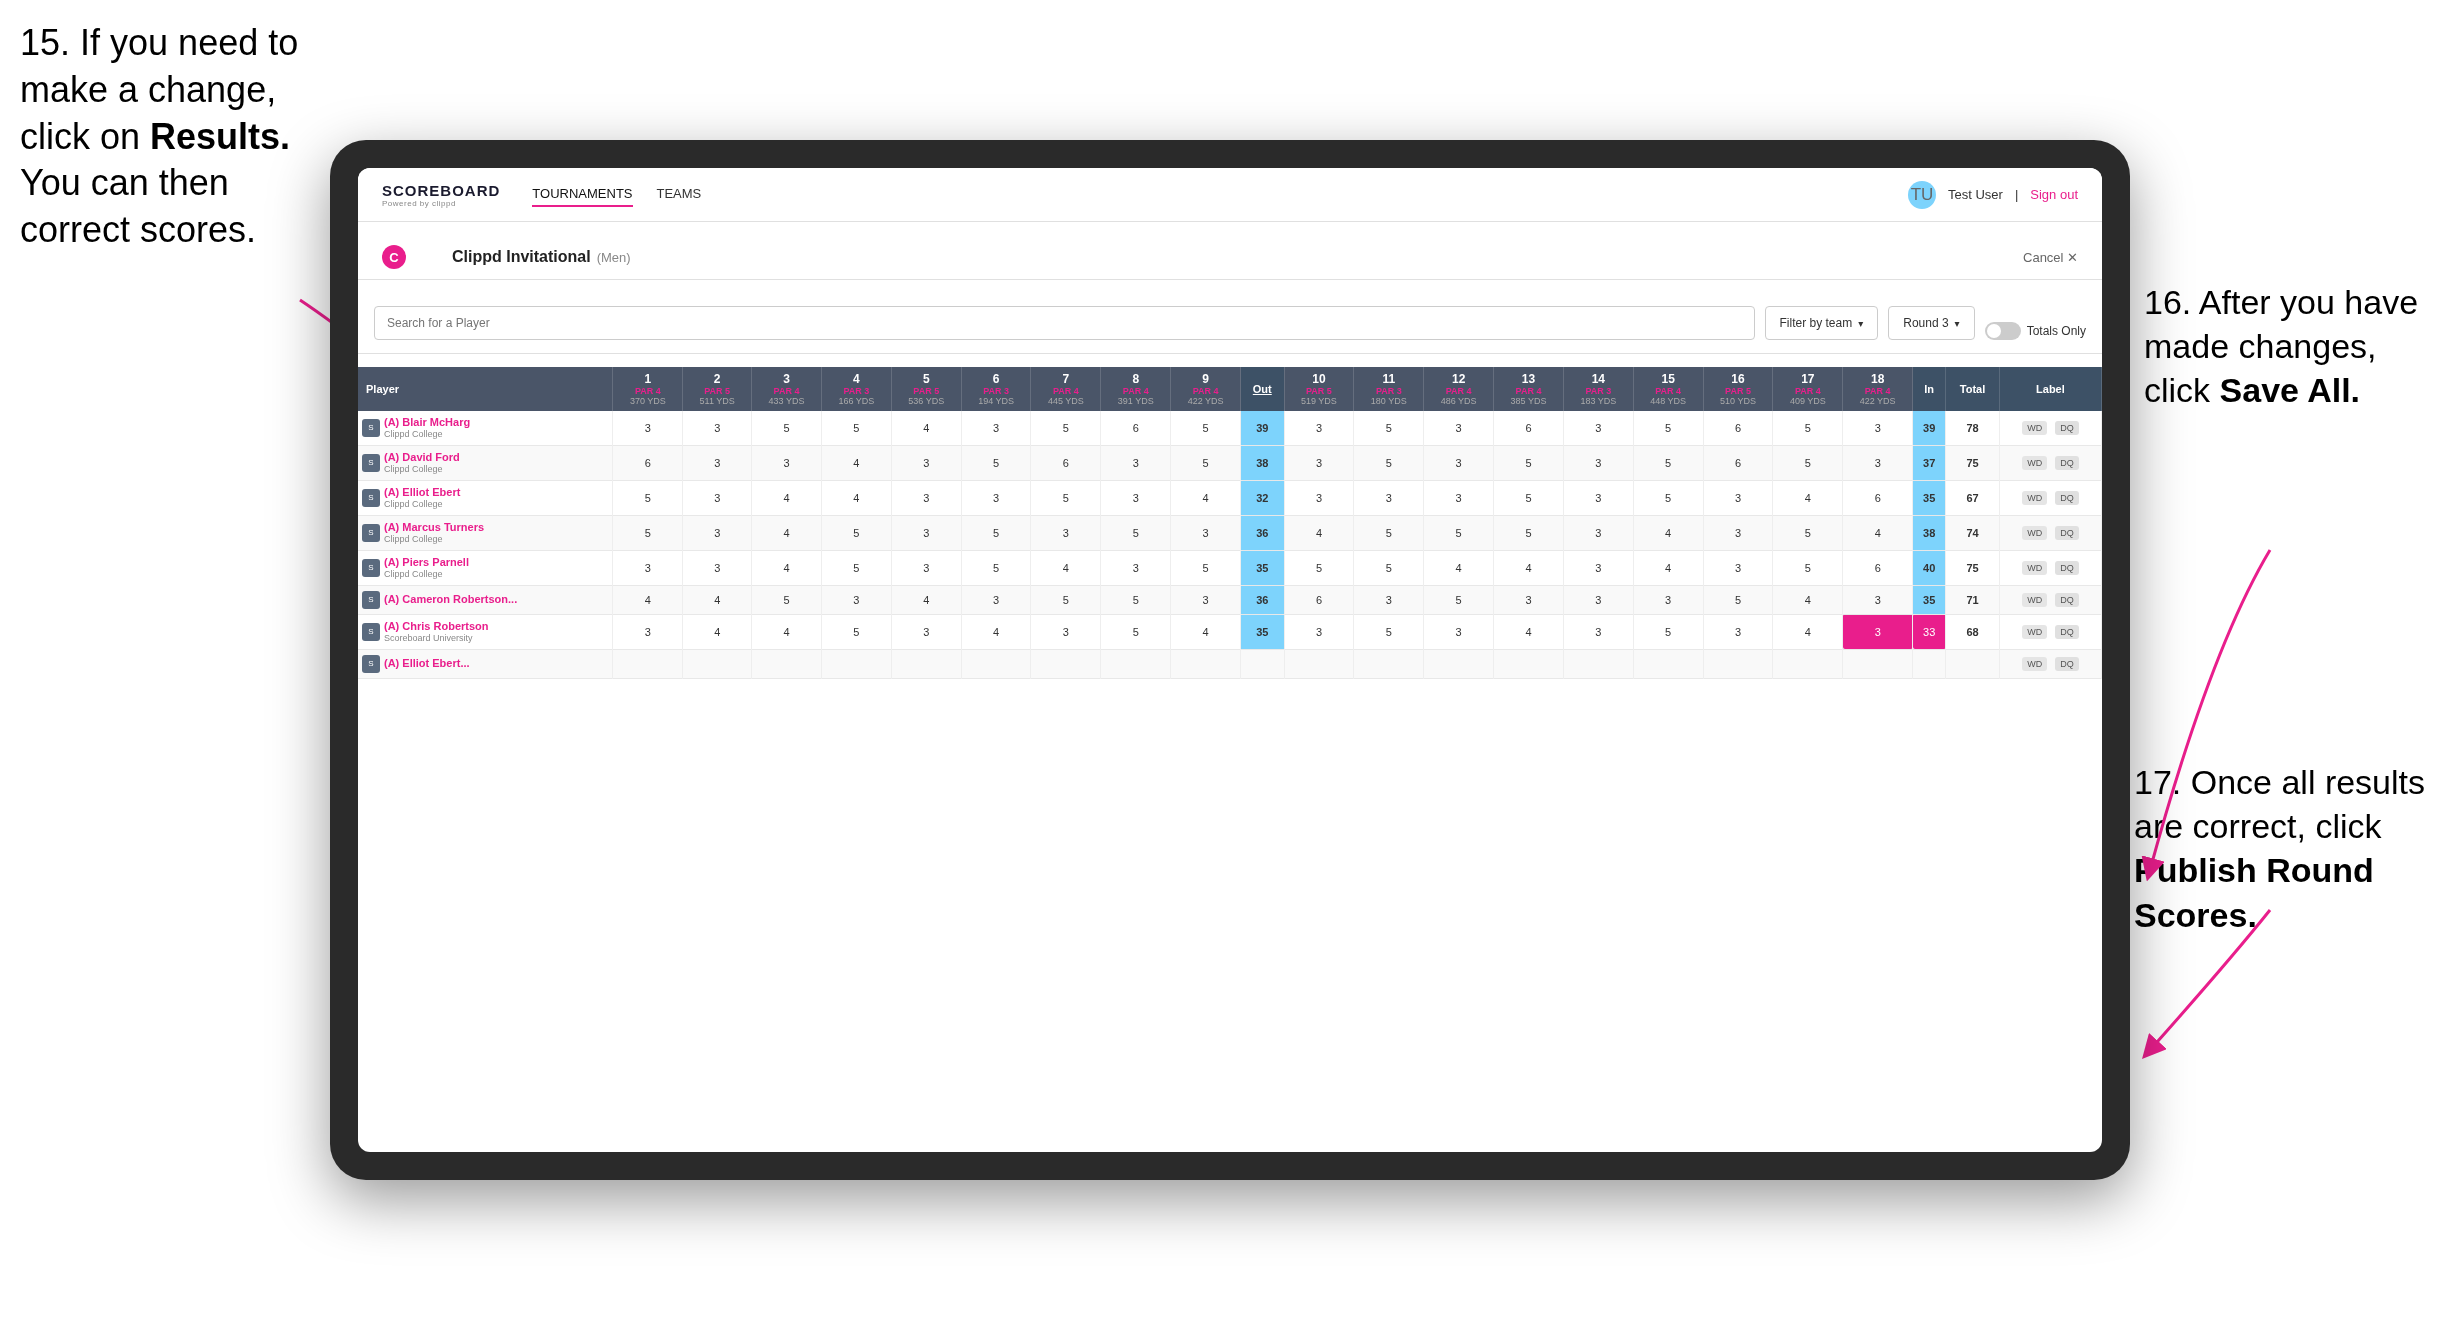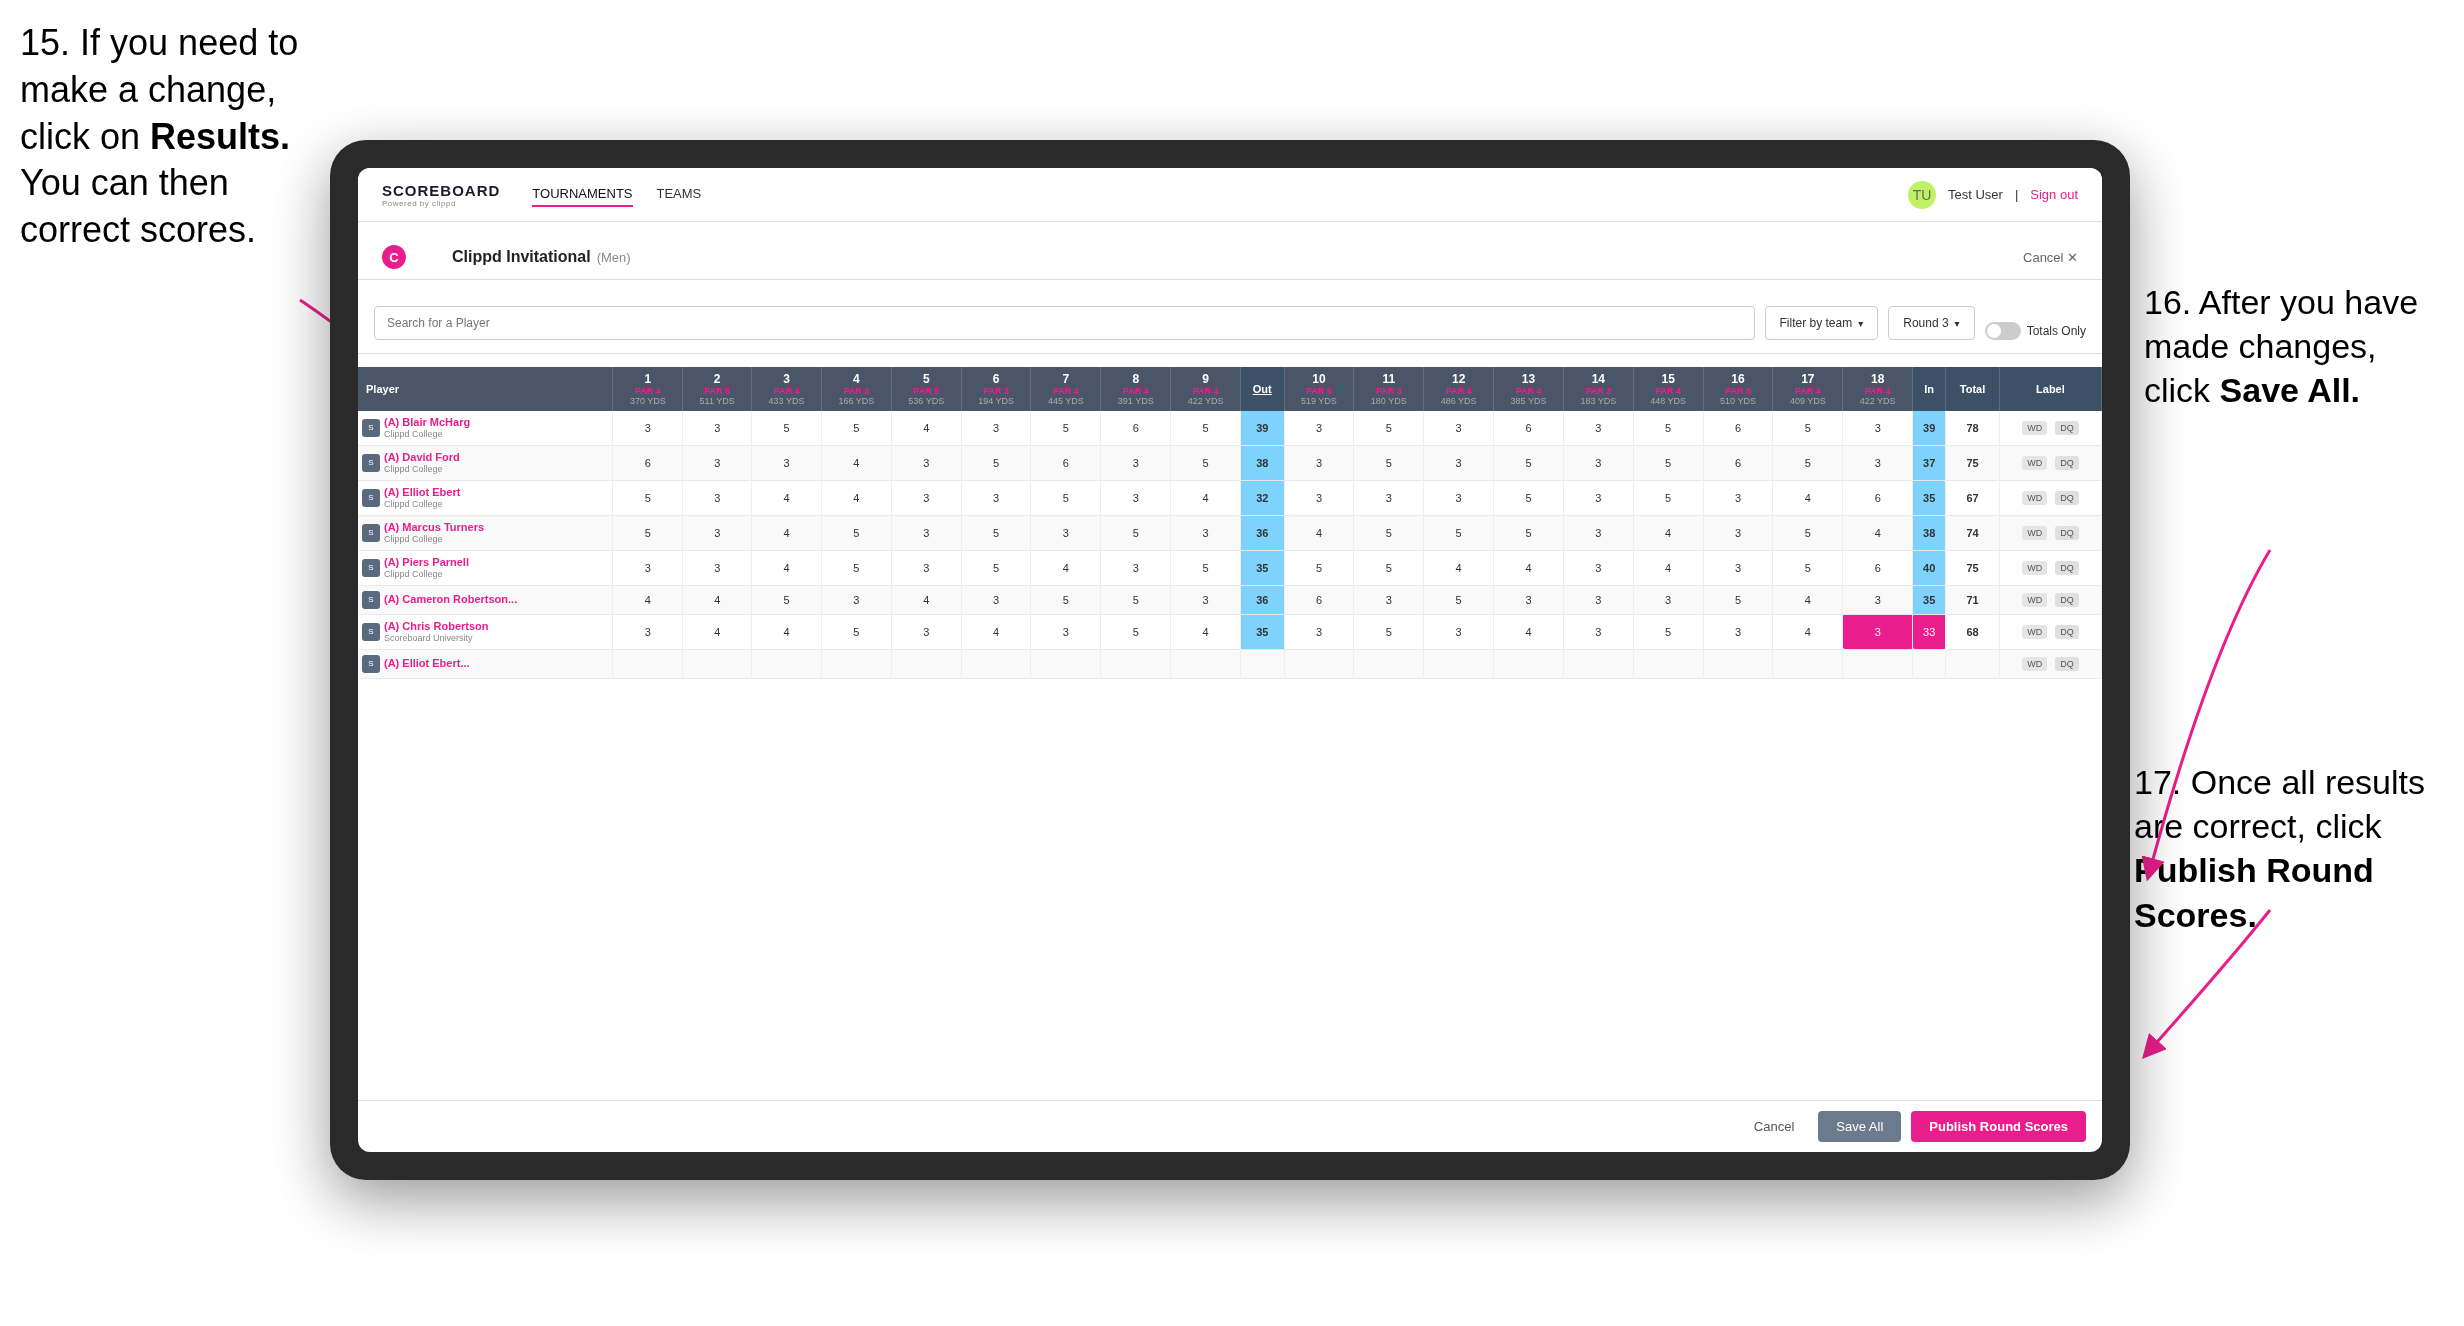--- a/index.html
+++ b/index.html
@@ -125,25 +125,25 @@
       display: flex;
       align-items: center;
       gap: 12px;
       font-size: 13px;
       color: #333;
     }
     .user-avatar {
       width: 28px;
       height: 28px;
       border-radius: 50%;
-      background: #bef264;
+      background: #7dd3fc;
       display: flex;
       align-items: center;
       justify-content: center;
-      font-size: 14px;
+      font-size: 17px;
       color: #666;
     }
 
     
     .tournament-header {
       display: flex;
       align-items: center;
       padding: 10px 24px;
       border-bottom: 1px solid #e0e0e0;
       flex-shrink: 0;
@@ -871,20 +871,15 @@
               <td></td>
               <td></td>
               <td></td>
               <td></td>
               <td><button class="wd-btn">WD</button><button class="dq-btn">DQ</button></td>
             </tr>
           </tbody>
       </table>
     </div>
 
-    <div class="action-bar">
-      <button class="btn-cancel">Cancel</button>
-      <button class="btn-save">Save All</button>
-      <button class="btn-publish">Publish Round Scores</button>
-    </div>
 
   </div>
 </div>
 
 </body></html>

